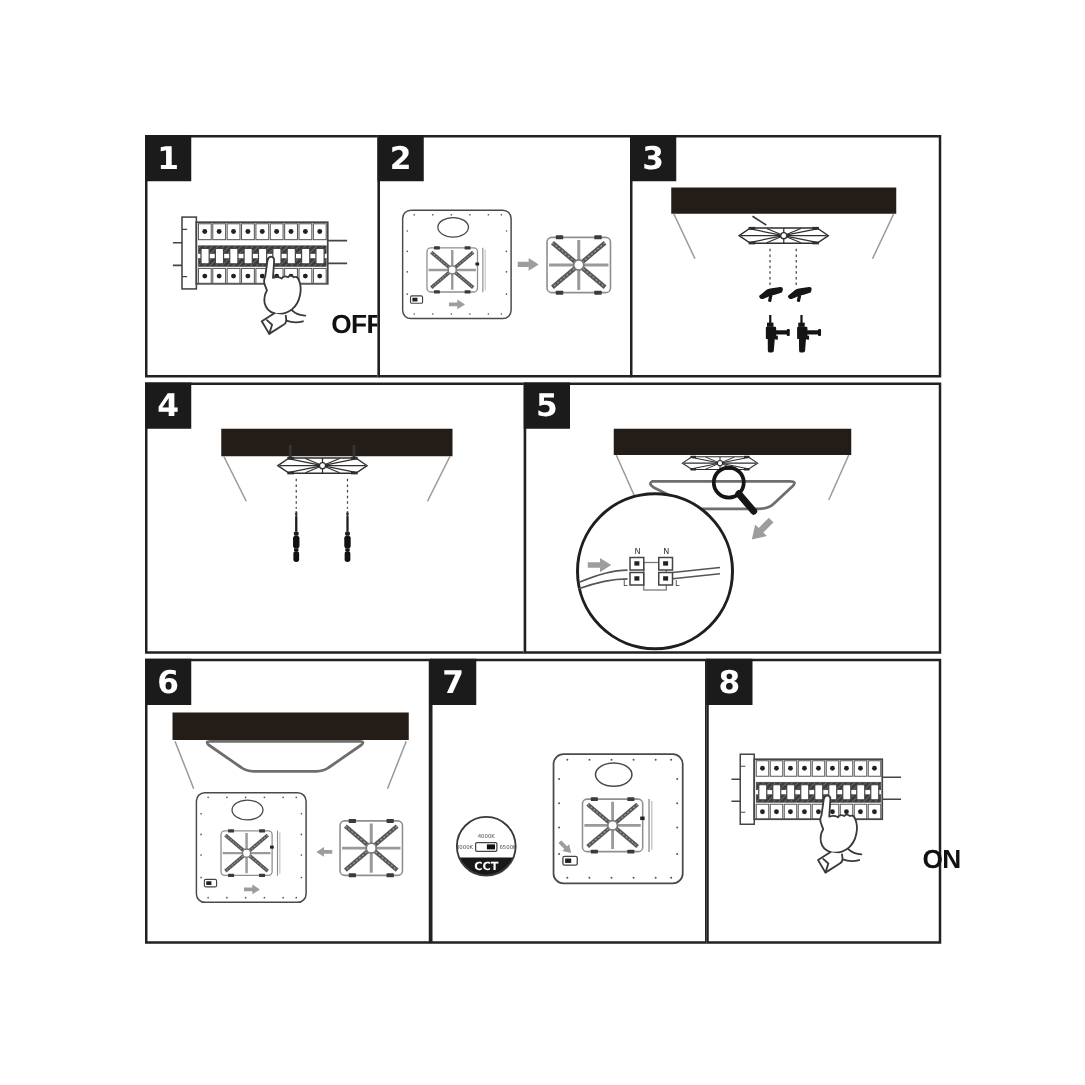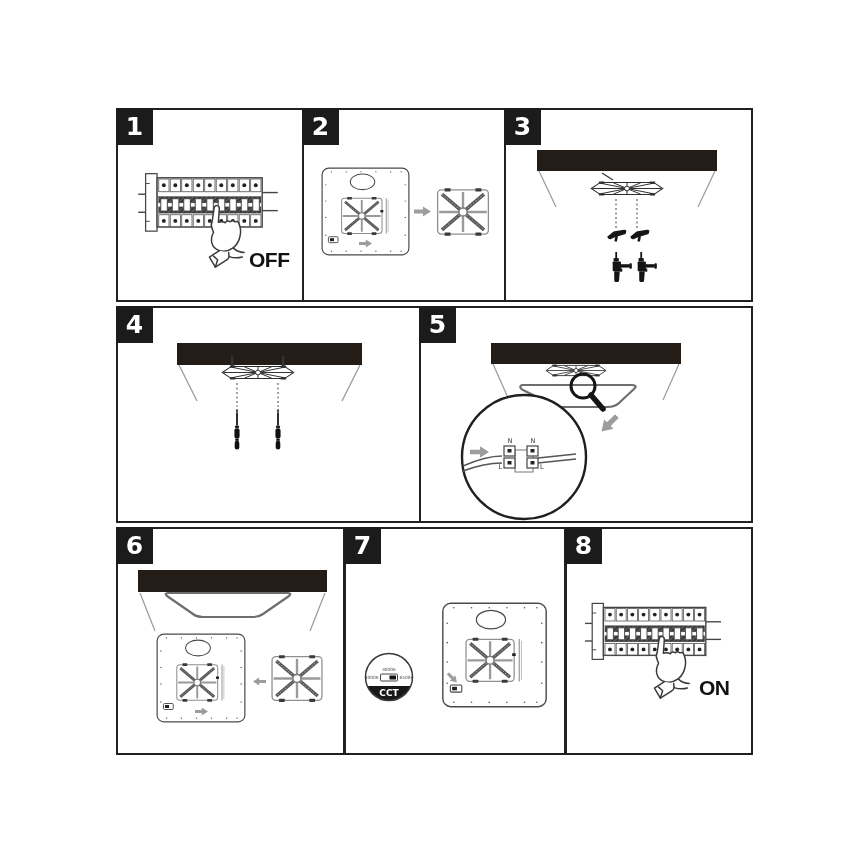--- a/index.html
+++ b/index.html
@@ -3,21 +3,21 @@
 <meta charset="utf-8">
 <style>
   html,body{margin:0;padding:0;background:#ffffff;}
   body{width:868px;height:868px;position:relative;font-family:"DejaVu Sans",sans-serif;overflow:hidden;}
   .sheet{position:absolute;inset:0;background:#fff;}
   .cell{position:absolute;background:#fff;border:2px solid #222120;box-sizing:border-box;}
   .badge{position:absolute;left:-2px;top:-2px;width:37px;height:37px;background:#1b1b1b;color:#fff;
          display:flex;align-items:center;justify-content:center;
          font-size:25px;font-weight:bold;font-family:"DejaVu Sans",sans-serif;}
   .caption{position:absolute;font-family:"Liberation Sans",sans-serif;font-weight:bold;
-           font-size:21px;color:#111;letter-spacing:-0.5px;}
+           font-size:21px;color:#111;letter-spacing:-0.5px;margin-left:16px;}
   svg.art{position:absolute;left:-2px;top:-2px;display:block;}
   .defs{position:absolute;width:0;height:0;overflow:hidden;}
 </style>
 </head>
 <body>
 
 <svg class="defs" aria-hidden="true">
   <defs>
     <pattern id="hatch" width="4" height="4" patternUnits="userSpaceOnUse" patternTransform="rotate(45)">
       <rect width="4" height="4" fill="#3c3c3c"></rect>
@@ -333,16 +333,16 @@
     </svg>
     <div class="badge">7</div>
   </div>
 
   <div class="cell" style="left:565px;top:527px;width:188px;height:228px">
     <svg class="art" width="188" height="228" viewBox="0 0 188 228">
       <use href="#sym-breaker" x="20" y="66" width="136" height="76"></use>
       <use href="#sym-hand" x="84" y="108" width="52" height="64"></use>
     </svg>
     <div class="badge">8</div>
-    <div class="caption" style="left:132px;top:147px">ON</div>
+    <div class="caption" style="left:155px;top:147px">ON</div>
   </div>
 
 </div>
 
 </body></html>

